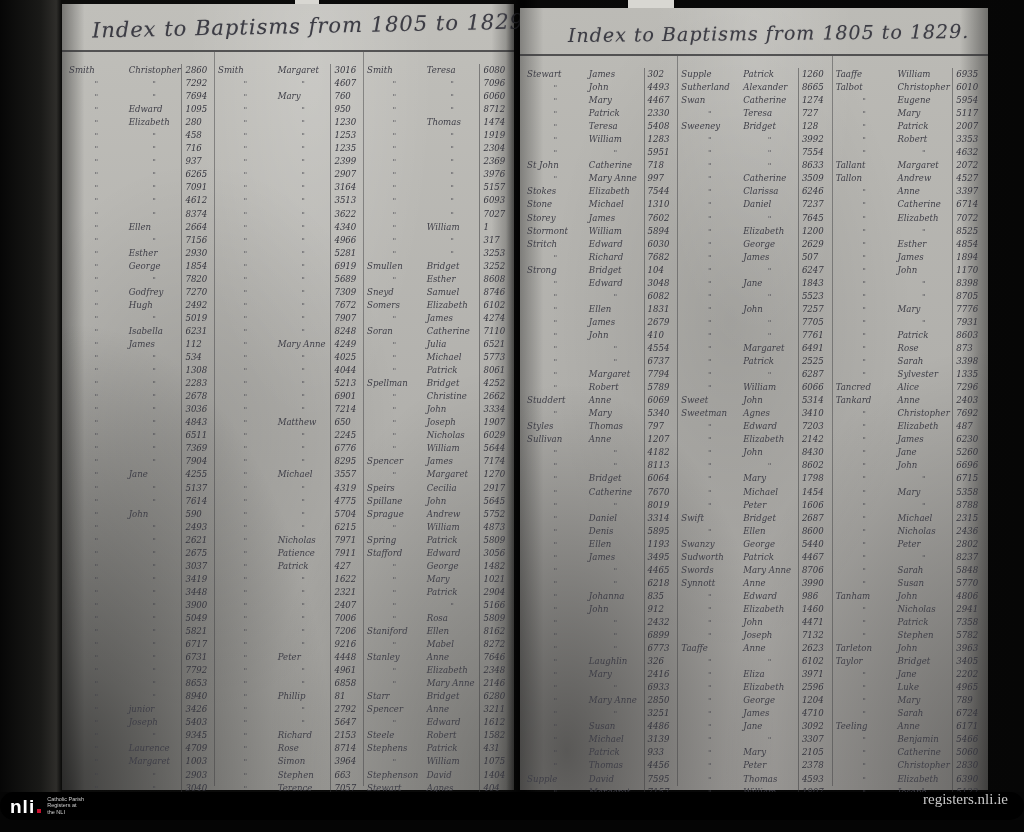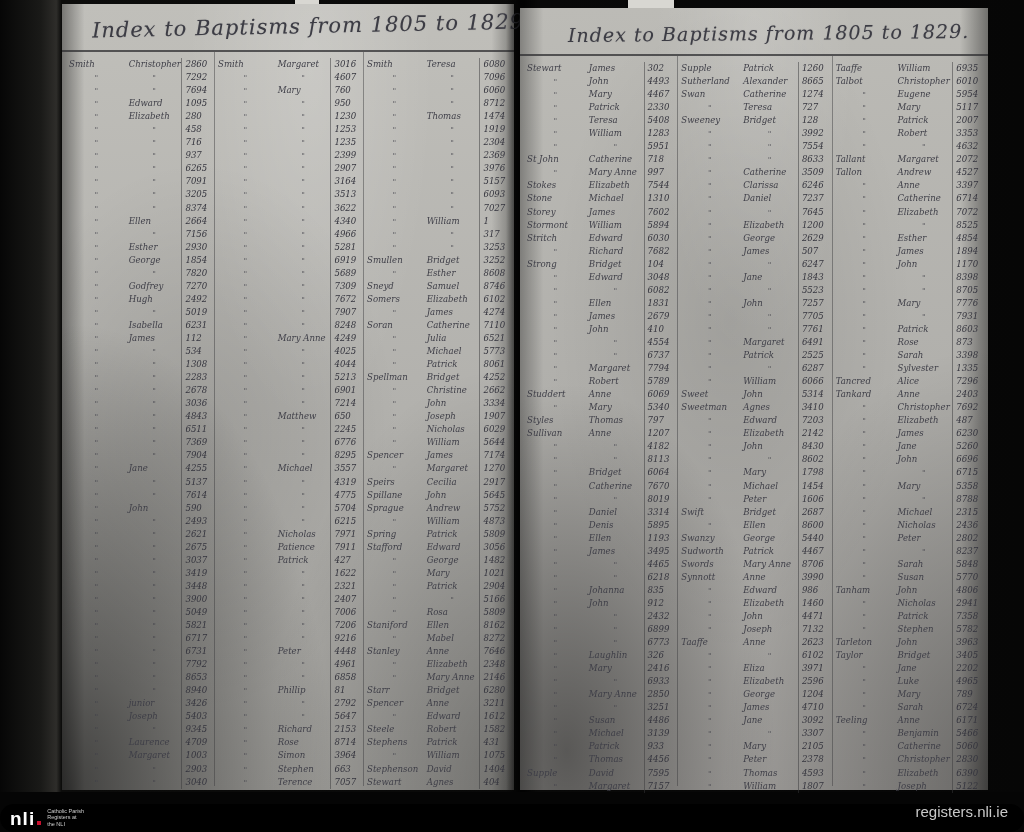--- a/index.html
+++ b/index.html
@@ -32,38 +32,38 @@
   .clip-b{left:628px;top:0;width:46px;height:11px;}
   
   .titlebar{position:absolute;left:0;right:0;top:0;height:46px;
     border-bottom:2px solid rgba(45,45,48,.75);}
   .title{position:absolute;left:30px;top:10px;font-style:italic;font-size:21px;
     color:#3c3c44;transform:rotate(-1.2deg);letter-spacing:1px;white-space:nowrap;
     text-shadow:0 0 1px rgba(60,60,70,.35);}
   .page-right .title{left:48px;top:14px;font-size:19px;transform:rotate(-0.6deg);}
   
   .cols{position:absolute;left:4px;right:2px;top:48px;bottom:4px;display:flex;}
-  .colgroup{flex:1;position:relative;padding-top:6px;box-sizing:border-box;}
+  .colgroup{flex:1;position:relative;padding-top:12px;box-sizing:border-box;}
   .colgroup + .colgroup{border-left:1px solid rgba(55,55,58,.45);}
   .row{display:grid;grid-template-columns:41% 37% 22%;height:13.05px;
     line-height:13px;font-size:8.6px;font-style:italic;color:#3e3e47;overflow:hidden;}
   .row span{white-space:nowrap;overflow:hidden;}
   .surname{padding-left:3px;}
   .given{padding-left:2px;}
   .num{border-left:1px solid rgba(55,55,58,.5);padding-left:3px;font-style:italic;color:#35353e;}
   .ditto{opacity:.75;text-align:center;padding-left:0 !important;font-size:8px;}
   
-  .footer{position:absolute;left:0;bottom:0;width:1024px;height:28px;background:#000;
+  .footer{position:absolute;left:0;bottom:12px;width:1024px;height:28px;background:#000;
     font-family:"Liberation Sans",sans-serif;border-radius:21px;}
   .logo{position:absolute;left:10px;bottom:5px;display:flex;align-items:flex-end;gap:6px;}
   .logo-mark{color:#fff;font-weight:bold;font-size:19px;line-height:16px;letter-spacing:1px;}
   .logo-dot{display:inline-block;width:4px;height:4px;background:#c8102e;margin-left:2px;}
   .logo-caption{color:#cfcfcf;font-size:5.5px;line-height:6.5px;white-space:pre-line;}
   .site{position:absolute;right:16px;bottom:12px;color:#c9c9c9;font-size:15px;
-    font-family:Liberation Sans, sans-serif;}
+    font-family:Liberation Serif, serif;}
 </style>
 </head>
 <body>
 
 <div class="stage">
   <div class="scan">
     <div class="clip clip-a"></div>
     <div class="clip clip-b"></div>
 
     <div class="page page-left">
@@ -118,21 +118,21 @@
               <span class="num">6265</span>
             </div>
             <div class="row">
               <span class="surname ditto">"</span>
               <span class="given ditto">"</span>
               <span class="num">7091</span>
             </div>
             <div class="row">
               <span class="surname ditto">"</span>
               <span class="given ditto">"</span>
-              <span class="num">3205</span>
+              <span class="num">4612</span>
             </div>
             <div class="row">
               <span class="surname ditto">"</span>
               <span class="given ditto">"</span>
               <span class="num">8374</span>
             </div>
             <div class="row">
               <span class="surname ditto">"</span>
               <span class="given">Ellen</span>
               <span class="num">2664</span>

